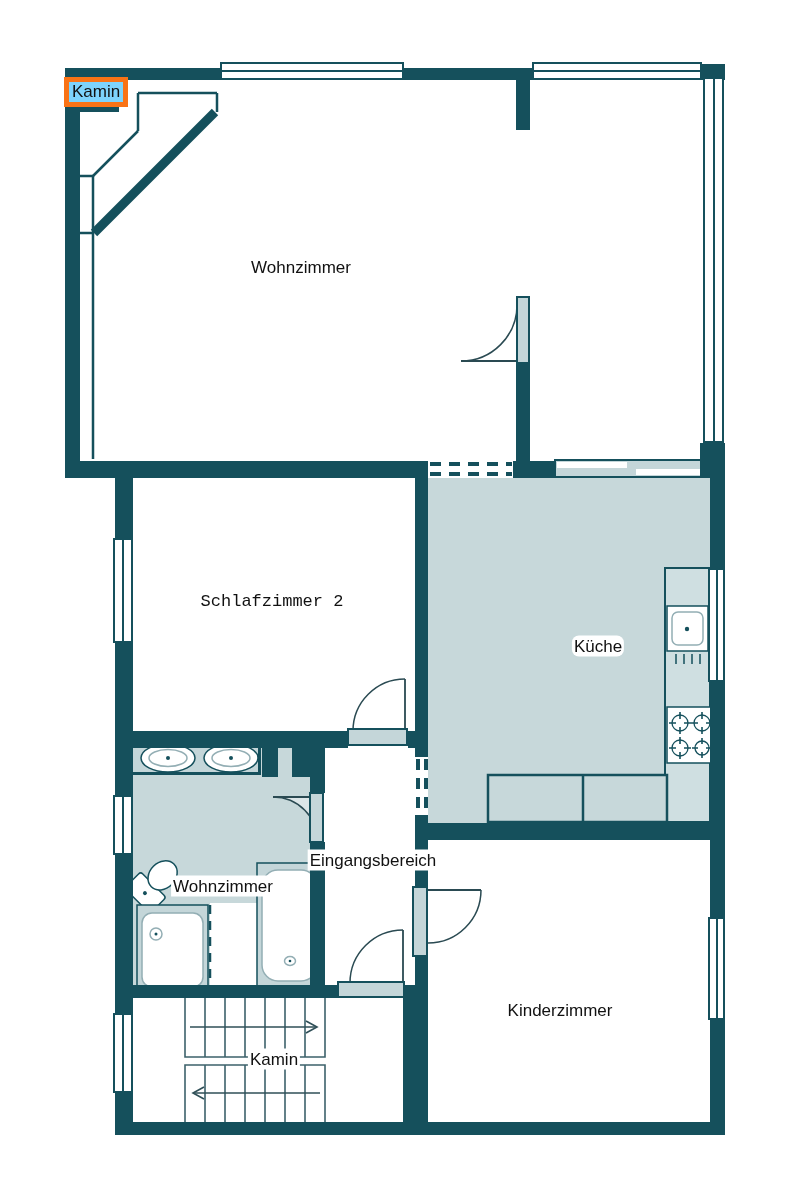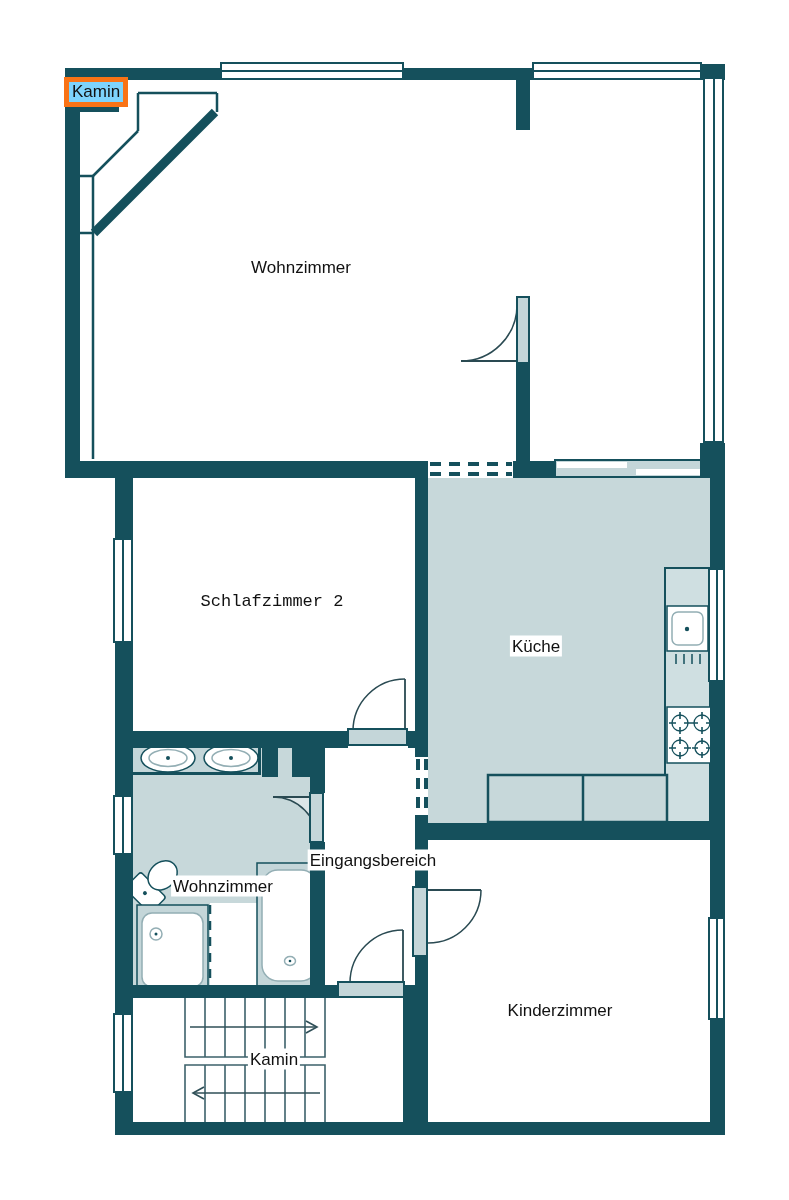--- a/index.html
+++ b/index.html
@@ -184,18 +184,18 @@
 
   <div class="panel" style="left:516px;top:296px;width:14px;height:68px;"></div>
   <div class="panel" style="left:347px;top:728px;width:61px;height:18px;"></div>
   <div class="panel" style="left:309px;top:792px;width:15px;height:51px;"></div>
   <div class="panel" style="left:412px;top:886px;width:16px;height:71px;"></div>
   <div class="panel" style="left:337px;top:981px;width:68px;height:17px;"></div>
 
   <div class="lblbox" style="left:64px;top:77px;">Kamin</div>
   <div class="lbl" style="left:301px;top:267px;">Wohnzimmer</div>
   <div class="lbl" style="left:272px;top:601px;font-family:Liberation Mono, monospace;">Schlafzimmer 2</div>
-  <div class="lbl" style="left:536px;top:646px;">Küche</div>
+  <div class="lbl" style="left:598px;top:646px;border-radius:7px;">Küche</div>
   <div class="lbl" style="left:373px;top:860px;">Eingangsbereich</div>
   <div class="lbl" style="left:223px;top:886px;">Wohnzimmer</div>
   <div class="lbl" style="left:560px;top:1010px;">Kinderzimmer</div>
   <div class="lbl" style="left:274px;top:1059px;">Kamin</div>
 </div>
 
 </body></html>

